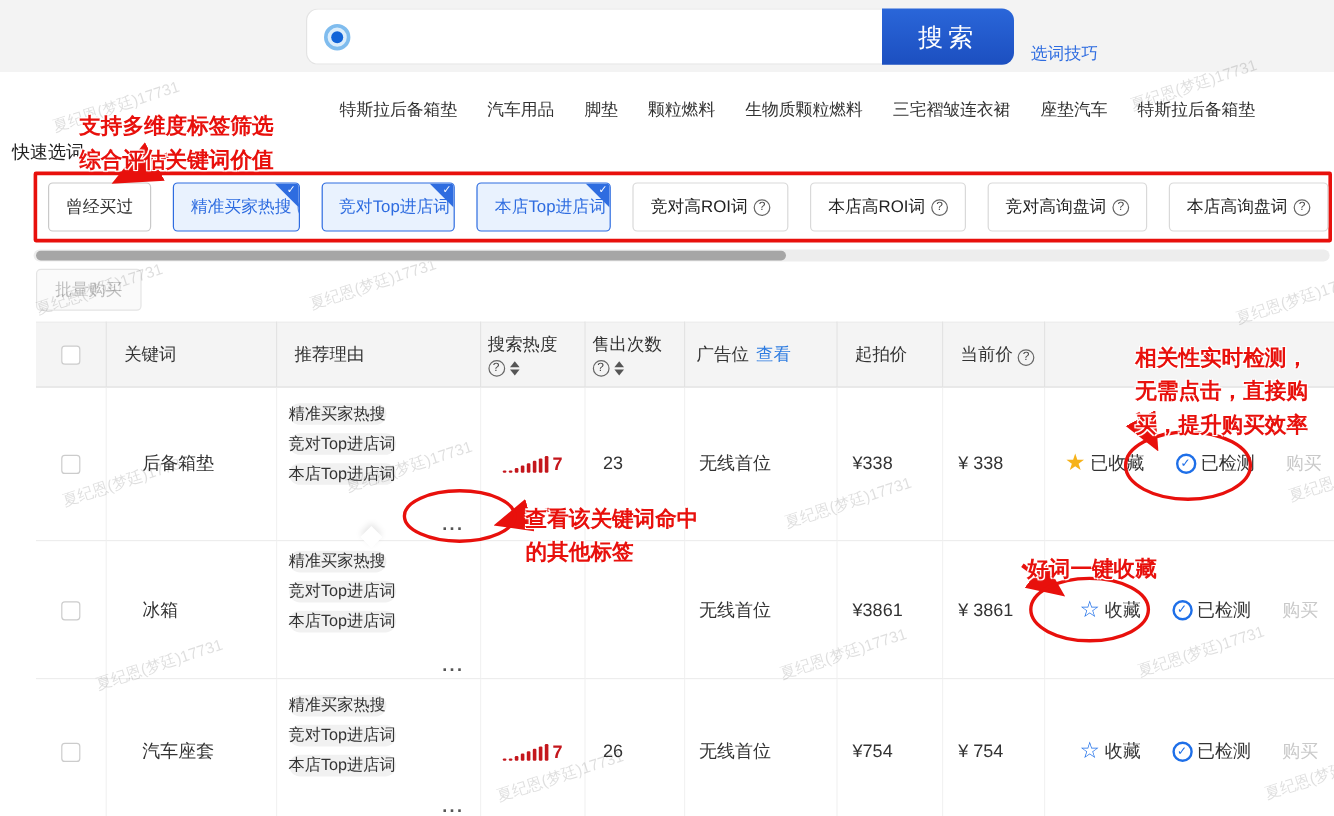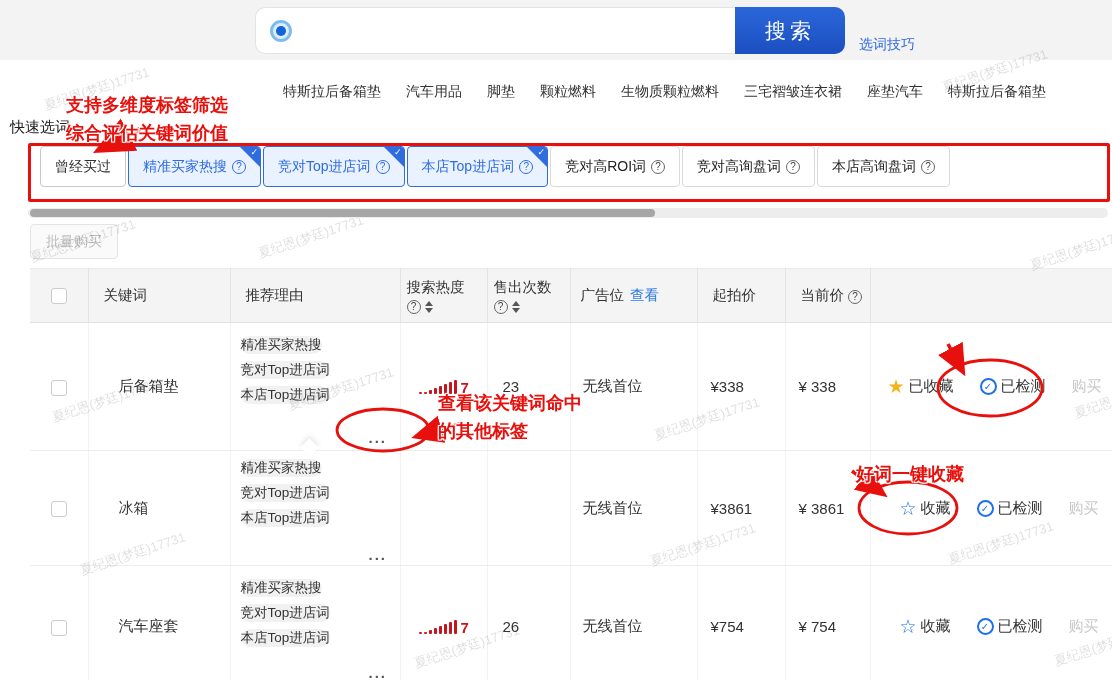--- a/index.html
+++ b/index.html
@@ -18,21 +18,21 @@
   .search-btn { width:110px; border:none; background:linear-gradient(180deg,#2a66d9,#1c4fc0); color:#fff; font-size:21px; letter-spacing:4px; border-radius:0 10px 10px 0; cursor:pointer; font-family:inherit; }
   .tips-link { margin-left:14px; align-self:center; color:#2e6ce0; font-size:14px; text-decoration:none; cursor:pointer;margin-top:28px; }
 
   
   .categories { position:absolute; left:283px; top:83px; display:flex; gap:25px; font-size:14px; color:#333; white-space:nowrap; z-index:2; }
   .categories span { cursor:pointer; }
 
   .quick-label { position:absolute; left:10px; top:118px; font-size:15px; color:#222; z-index:2; }
 
   
-  .filter-box { position:absolute; left:28px; top:143px; width:1082px; height:59px; border:3px solid #e8100c; border-radius:2px; background:#fff; display:flex; gap:2px; padding-left:9px; z-index:2; }
+  .filter-box { position:absolute; left:28px; top:143px; width:1082px; height:59px; border:3px solid #e8100c; border-radius:2px; background:#fff; display:flex; align-items:center; gap:18px; padding-left:9px; z-index:2; }
   .fbtn { position:relative; height:41px; display:flex; align-items:center; gap:5px; padding:0 14px; border-radius:4px; font-size:14px; white-space:nowrap; cursor:pointer; background:#fff; border:1px solid #d9d9d9; color:#222; }
   .fbtn.plain { border:1px solid #c9c9c9; color:#333; }
   .fbtn.selected { border:1px solid #2e6ce0; color:#2e6ce0; background:#e9f2fe; overflow:hidden; }
   .qm { display:inline-block; width:14px; height:14px; border:1px solid #666; border-radius:50%; font-size:10px; line-height:12px; text-align:center; color:#444; }
   .qm::before { content:"?"; }
   .selected .qm { border-color:#2e6ce0; color:#2e6ce0; }
   .corner { position:absolute; top:0; right:0; width:0; height:0; border-top:20px solid #2e6ce0; border-left:20px solid transparent; }
   .corner-tick { position:absolute; top:0px; right:2px; color:#fff; font-size:9px; font-weight:bold; }
   .corner-tick::before { content:"✓"; }
 
@@ -85,21 +85,21 @@
   .buy { color:#c9c9c9; cursor:pointer; font-size:15px; }
 
   
   .tooltip { position:absolute; left:295px; top:447px; width:300px; background:#fff; border-radius:4px; box-shadow:0 0 10px rgba(0,0,0,0.22); padding:11px 13px; font-size:13px; line-height:1.66; color:#444; z-index:5; }
   .tooltip-caret { position:absolute; left:303px; top:441px; width:13px; height:13px; background:#fff; transform:rotate(45deg); box-shadow:-2px -2px 5px rgba(0,0,0,0.10); z-index:6; }
 
   
   .ann { position:absolute; color:#e8100c; font-weight:bold; font-size:18px; line-height:1.55; z-index:8;
          text-shadow:0 0 2px #fff,0 0 2px #fff,1px 1px 0 #fff,-1px -1px 0 #fff,1px -1px 0 #fff,-1px 1px 0 #fff; }
   .ann1 { left:66px; top:92px; }
-  .ann2 { left:438px; top:390px; width:150px; }
+  .ann2 { left:438px; top:419px; width:150px; }
   .ann3 { left:946px; top:285px; width:150px; }
   .ann4 { left:856px; top:461px; white-space:nowrap; }
 
   .overlay { position:absolute; left:0; top:0; z-index:7; pointer-events:none; }
 </style>
 </head>
 <body>
 
 <div class="page">
   <div class="top-band"></div>
@@ -159,20 +159,24 @@
       <span class="corner-tick"></span>
     </div>
     <div class="fbtn selected">
       <span>本店Top进店词</span>
       <span class="qm"></span>
       <span class="corner"></span>
       <span class="corner-tick"></span>
     </div>
     <div class="fbtn">
       <span>竞对高ROI词</span>
+      <span class="qm"></span>
+    </div>
+    <div class="fbtn">
+      <span>本店高ROI词</span>
       <span class="qm"></span>
     </div>
     <div class="fbtn">
       <span>竞对高询盘词</span>
       <span class="qm"></span>
     </div>
     <div class="fbtn">
       <span>本店高询盘词</span>
       <span class="qm"></span>
     </div>
@@ -352,20 +356,21 @@
     </table>
   </div>
 
   <div class="tooltip-caret"></div>
 
   <div class="ann ann1">
     <div>支持多维度标签筛选</div>
     <div>综合评估关键词价值</div>
   </div>
   <div class="ann ann2">查看该关键词命中的其他标签</div>
+  <div class="ann ann3">相关性实时检测，无需点击，直接购买，提升购买效率</div>
   <div class="ann ann4">好词一键收藏</div>
 
   <svg class="overlay" width="1112" height="680">
     <defs>
       <marker id="ah" markerWidth="9" markerHeight="9" refX="7" refY="4" orient="auto">
         <polygon points="0,0 9,4 0,8" fill="#e8100c"></polygon>
       </marker>
     </defs>
     <line x1="140" y1="129" x2="101" y2="149" stroke="#e8100c" stroke-width="4.5" marker-end="url(#ah)"></line>
     <line x1="460" y1="424" x2="418" y2="436" stroke="#e8100c" stroke-width="3.5" marker-end="url(#ah)"></line>

